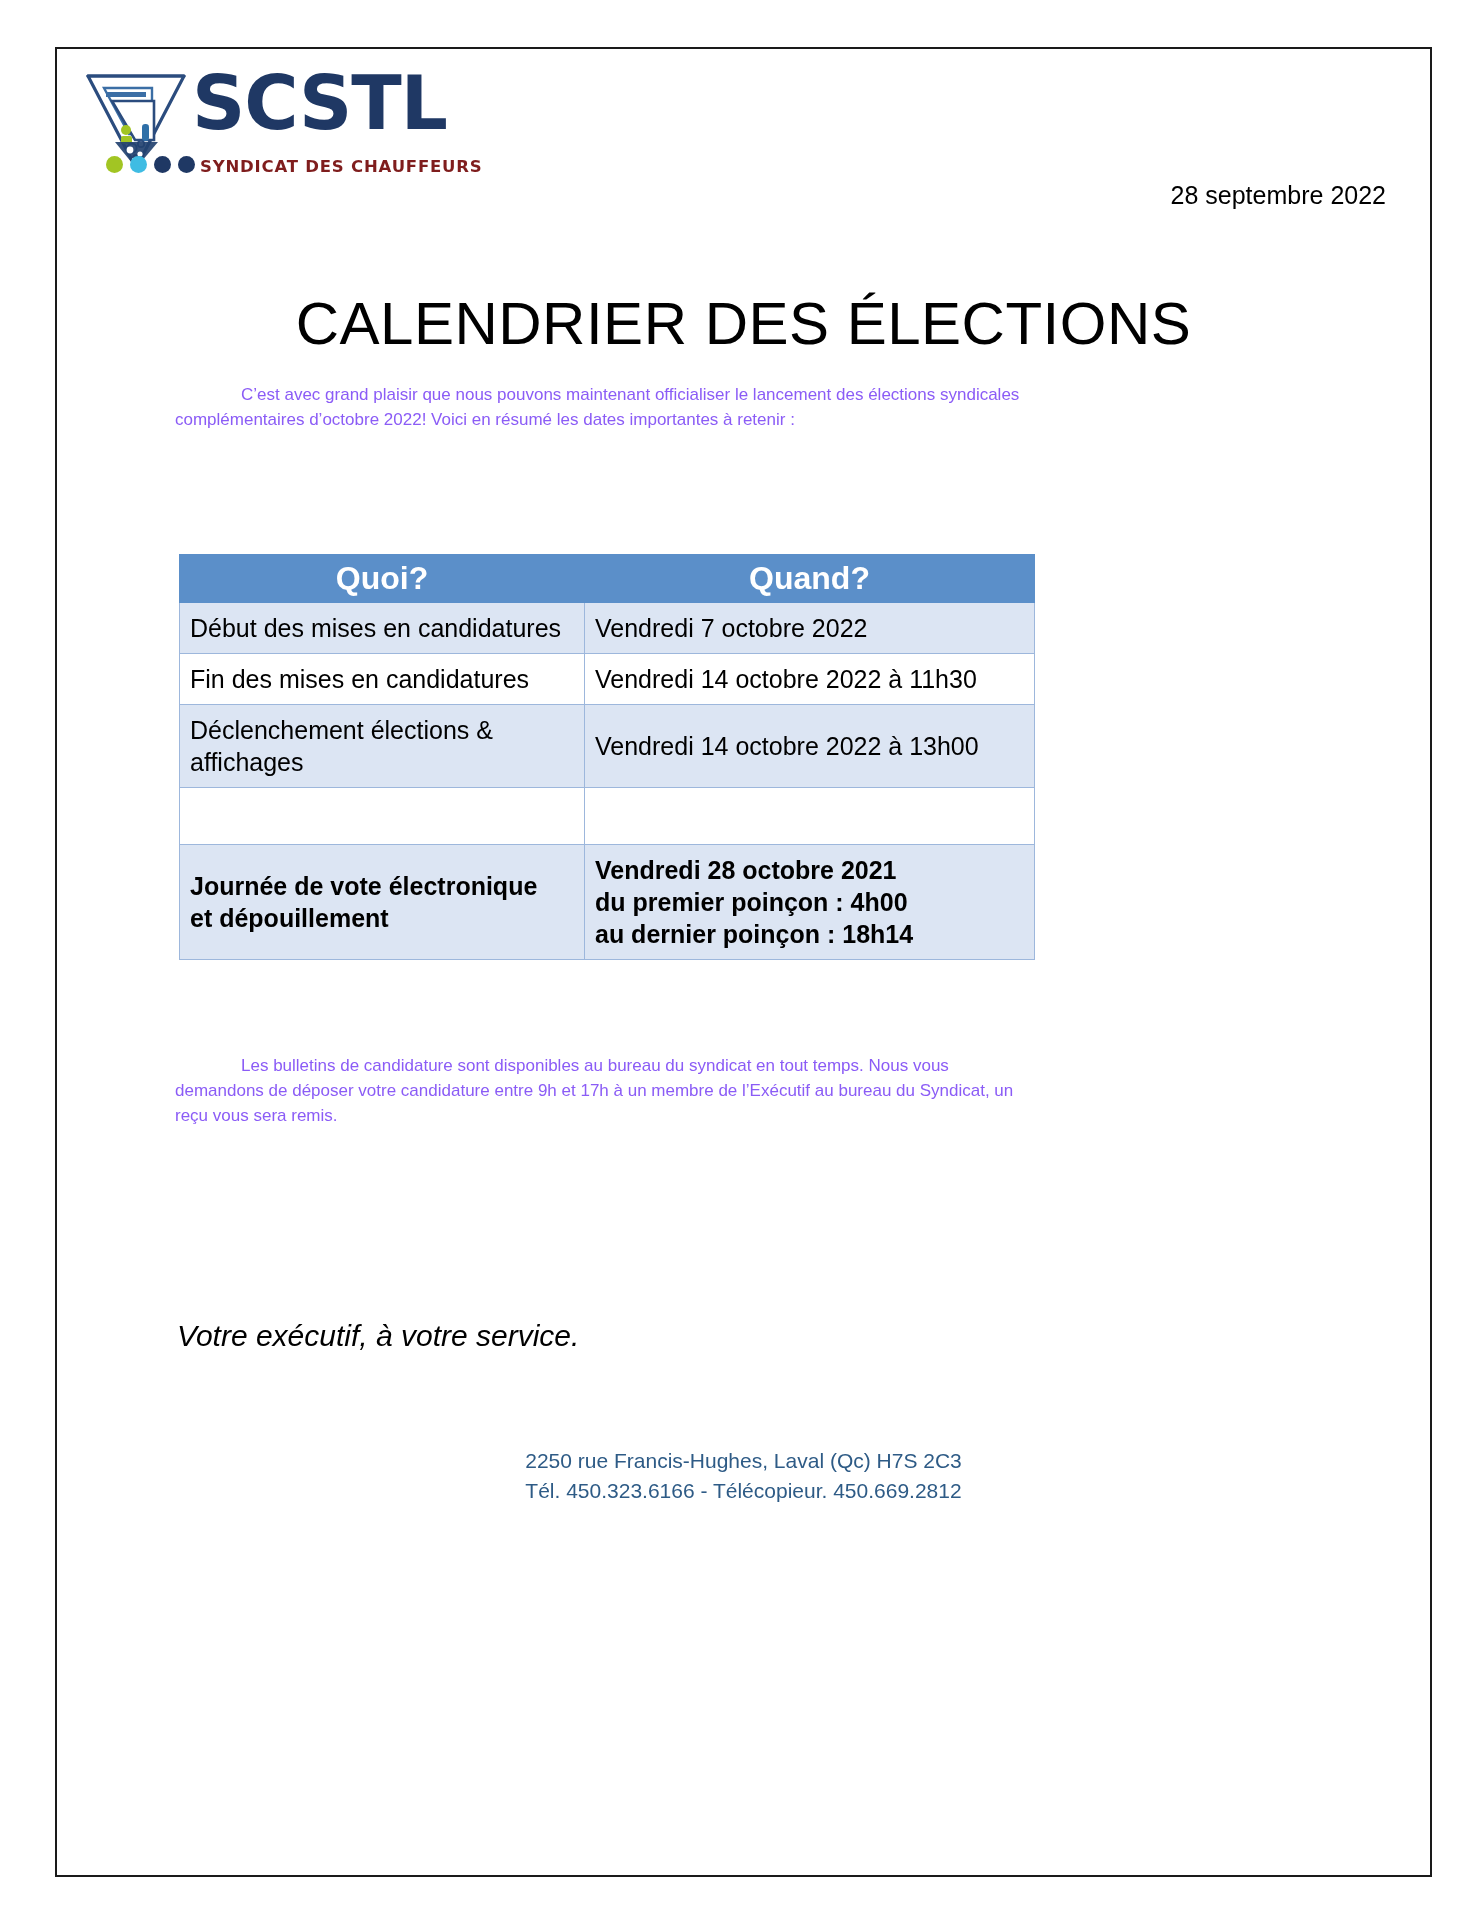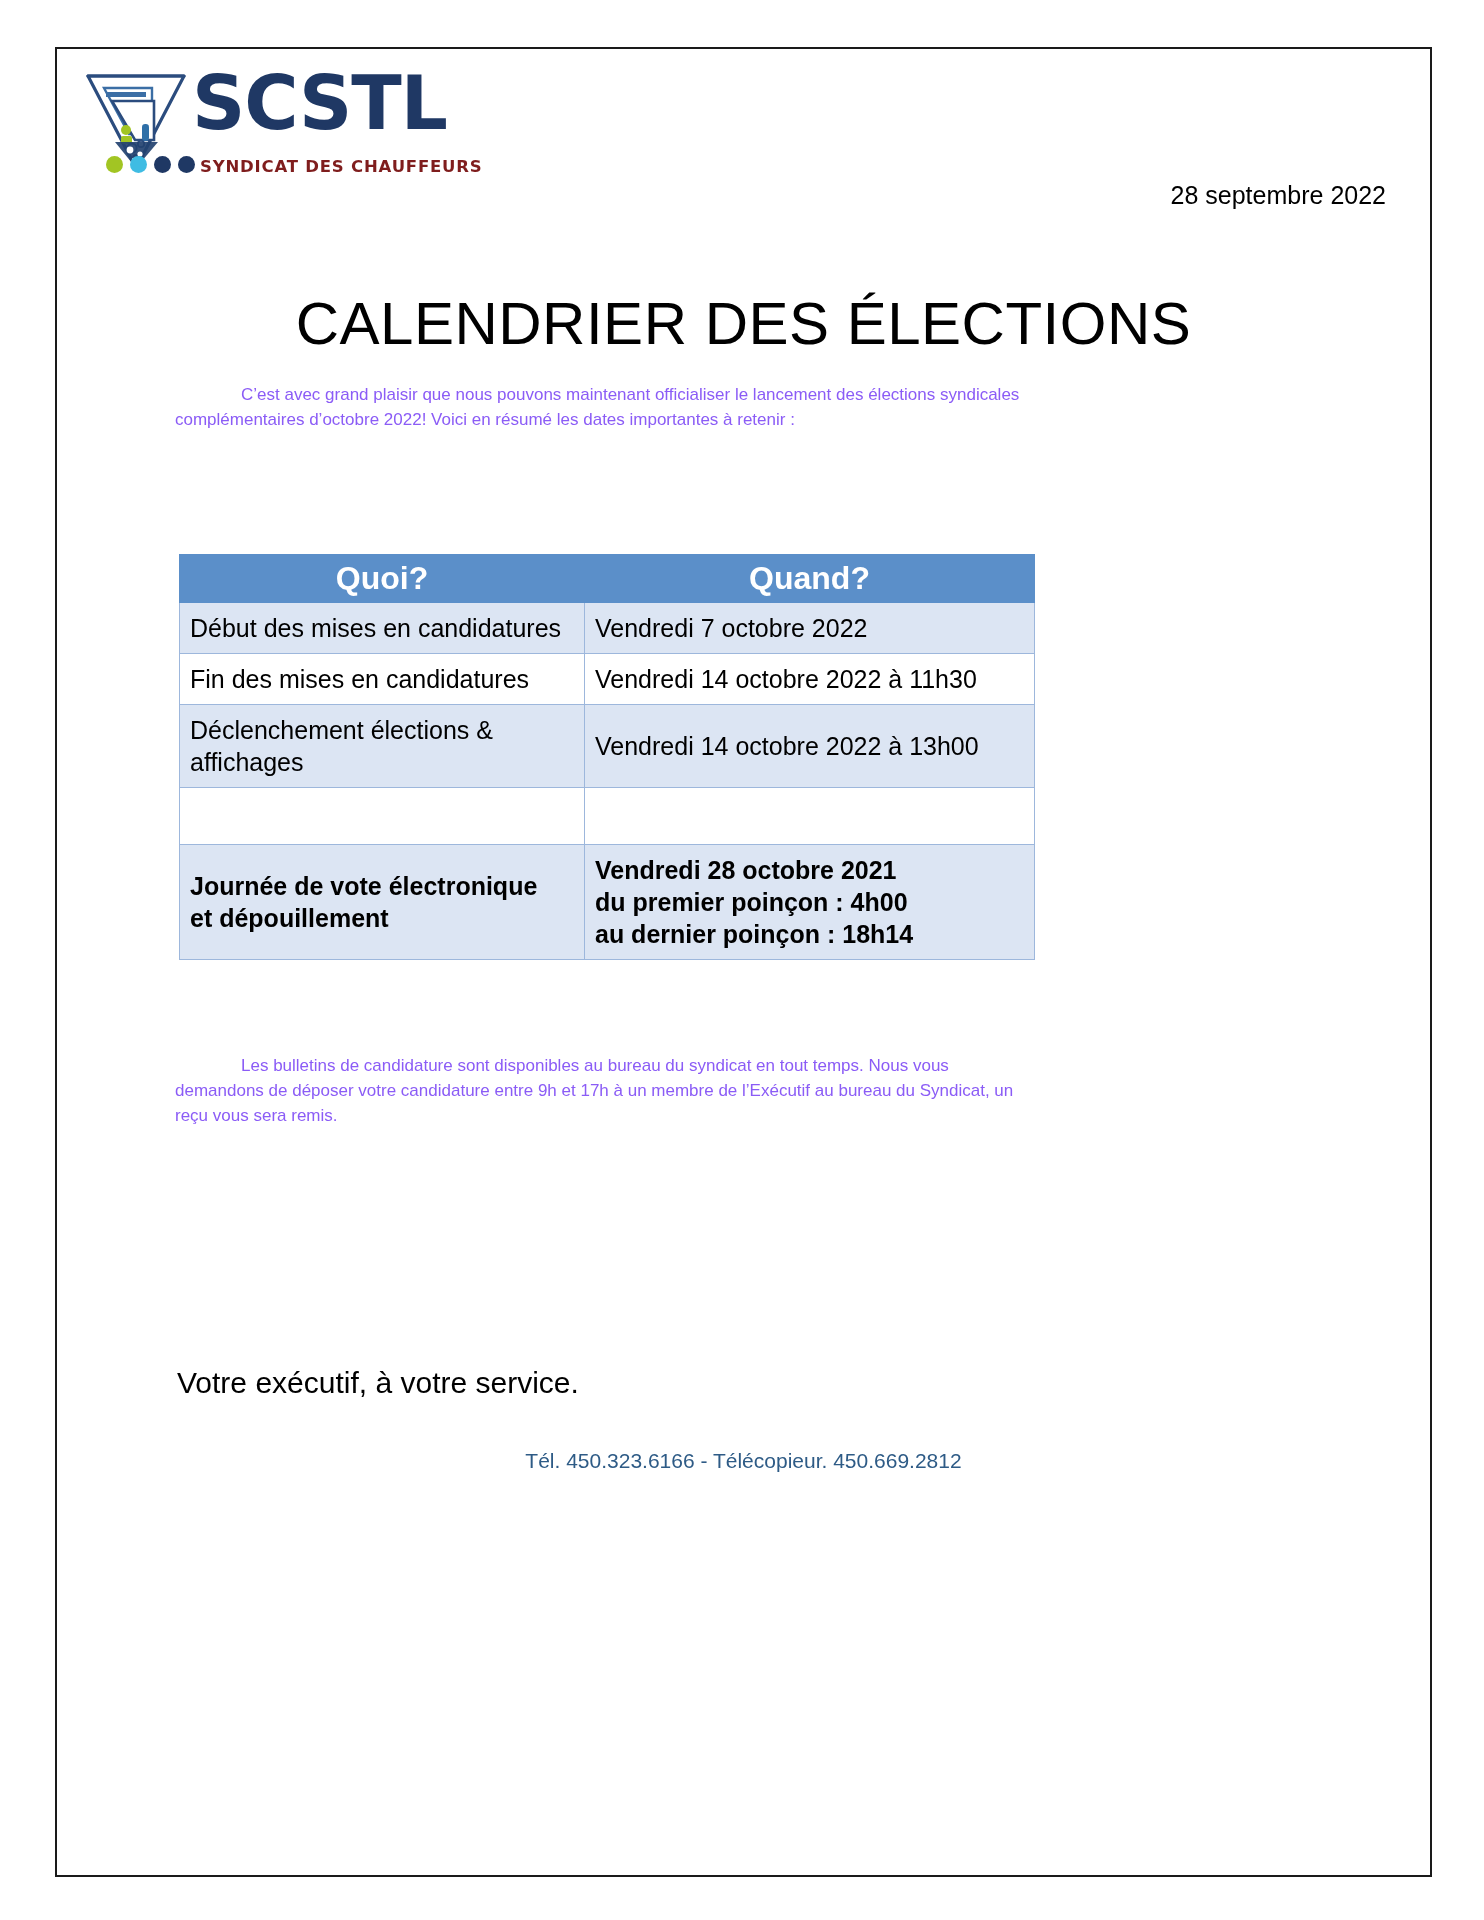--- a/index.html
+++ b/index.html
@@ -190,22 +190,22 @@
     line-height: 1.38;
     padding: 14px 10px;
   }
 
   
   .signature {
     position: absolute;
     left: 120px;
     top: 1270px;
     font-size: 30px;
+    font-style: italic;
     color: #000;
-    margin-top: 47px;
   }
 
   
   .footer {
     position: absolute;
     left: 0;
     top: 1397px;
     width: 100%;
     text-align: center;
     color: #2E5B86;
@@ -312,17 +312,18 @@
           </tr>
         </tbody>
       </table>
     </div>
 
     <p class="para para-bulletins">Les bulletins de candidature sont disponibles au bureau du syndicat en tout temps. Nous vous demandons de déposer votre candidature entre 9h et 17h à un membre de l’Exécutif au bureau du Syndicat, un reçu vous sera remis.</p>
 
     <div class="signature">Votre exécutif, à votre service.</div>
 
     <div class="footer">
+      <div>2250 rue Francis-Hughes, Laval (Qc) H7S 2C3</div>
       <div>Tél. 450.323.6166 - Télécopieur. 450.669.2812</div>
     </div>
 
   </div>
 </div>
 
 </body></html>

